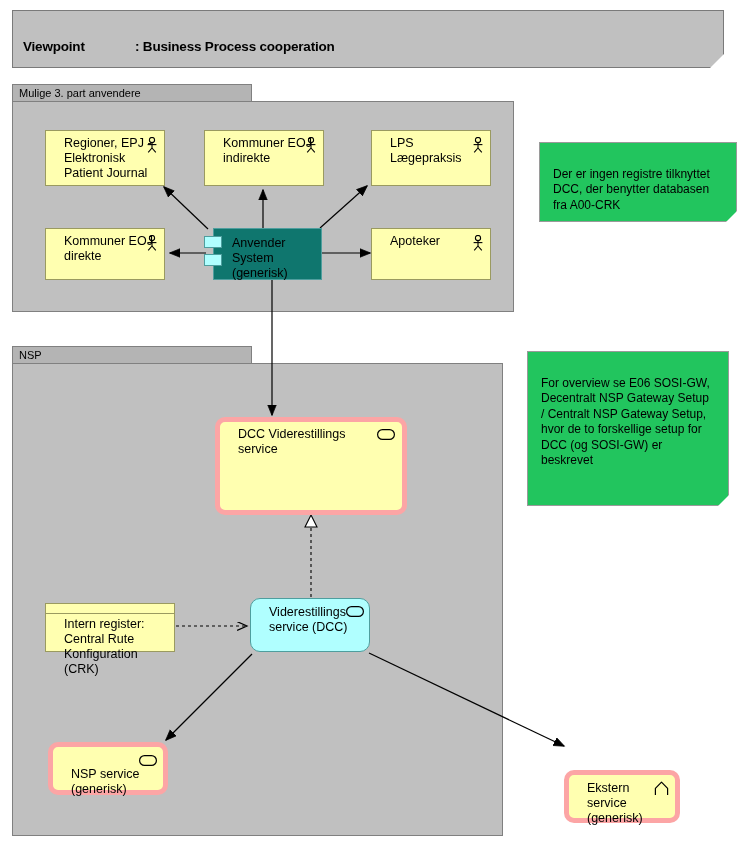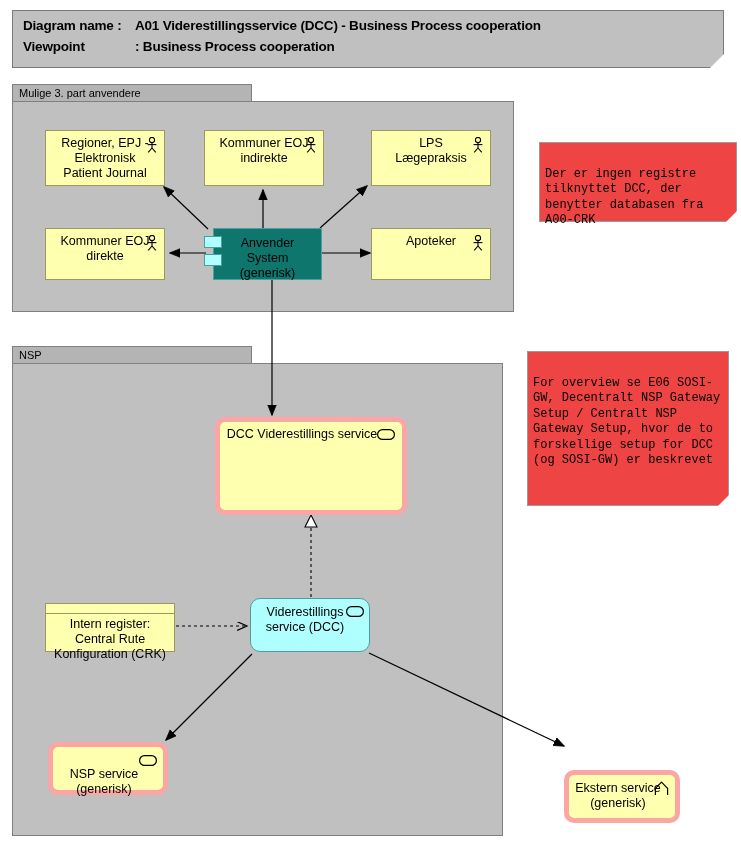--- a/index.html
+++ b/index.html
@@ -68,24 +68,25 @@
     box-sizing: border-box;
   }
 
   
   .el {
     position: absolute;
     box-sizing: border-box;
     display: flex;
     align-items: flex-start;
     justify-content: center;
-    text-align: center;
+    text-align: left;
     font-size: 12.5px;
     color: #000;
     line-height: 15px;
+    padding-left: 12px;
   }
   .el .label {
     padding-top: 5px;
     padding-left: 6px;
     padding-right: 6px;
     width: 100%;
     white-space: pre-line;
   }
   .actor-box {
     background: #ffffb0;
@@ -128,29 +129,28 @@
     position: absolute;
     width: 18px; height: 12px;
     background: #b0ffff;
     border: 1px solid #4f9e9e;
     box-sizing: border-box;
   }
 
   
   .note {
     position: absolute;
-    background: #ef4444;
+    background: #22c55e;
     border: 1px solid #9a9a9a;
     box-sizing: border-box;
     font-size: 12px;
     line-height: 15.5px;
     color: #000;
-    padding: 8px 5px;
+    padding: 8px 13px;
     white-space: pre-line;
-    font-family: Liberation Mono, monospace;
   }
   .note .note-fold {
     position: absolute;
     right: -1px; bottom: -1px;
     width: 0; height: 0;
     border-left: 11px solid transparent;
     border-bottom: 11px solid #ffffff;
   }
 
   
@@ -160,21 +160,20 @@
     width: 741px; height: 849px;
     pointer-events: none;
   }
 </style>
 </head>
 <body>
 
 <div id="canvas">
 
   <div class="title-banner">
-    <div class="title-line l1"><span class="title-key k1">Diagram name :</span><span>A01 Viderestillingsservice (DCC) - Business Process cooperation</span></div>
     <div class="title-line l2"><span class="title-key k2">Viewpoint</span><span>: Business Process cooperation</span></div>
     <div class="fold"></div>
   </div>
 
   <div class="group" style="left:12px; top:84px; width:502px; height:228px;">
     <div class="group-tab" style="width:240px;">Mulige 3. part anvendere</div>
     <div class="group-body" style="top:17px; width:502px; height:211px;"></div>
   </div>
 
   <div class="group" style="left:12px; top:346px; width:491px; height:490px;">

